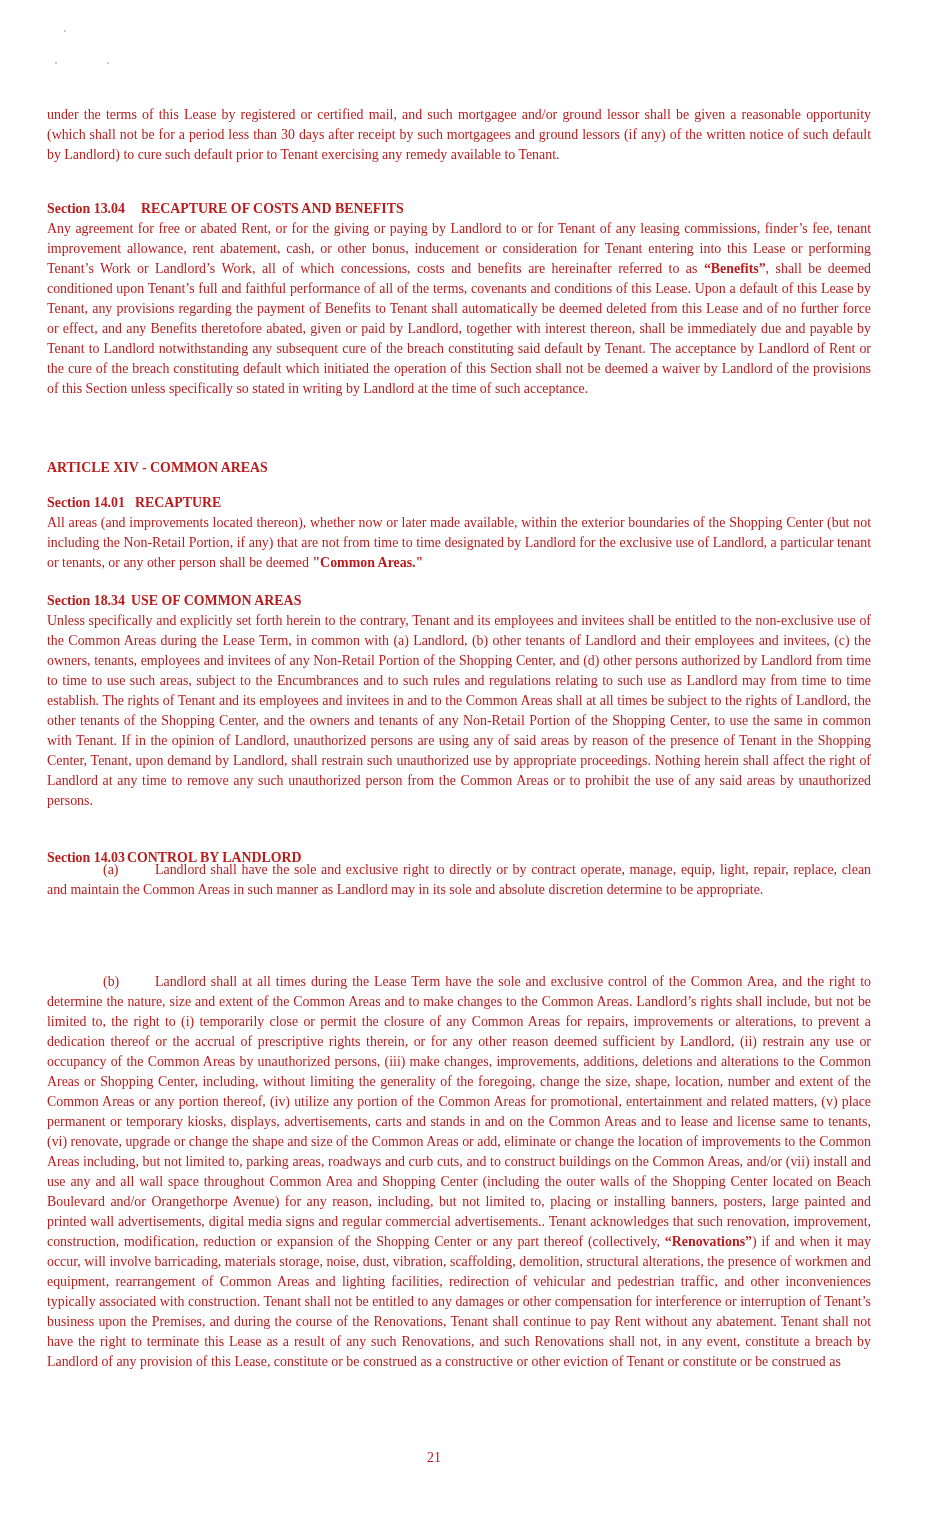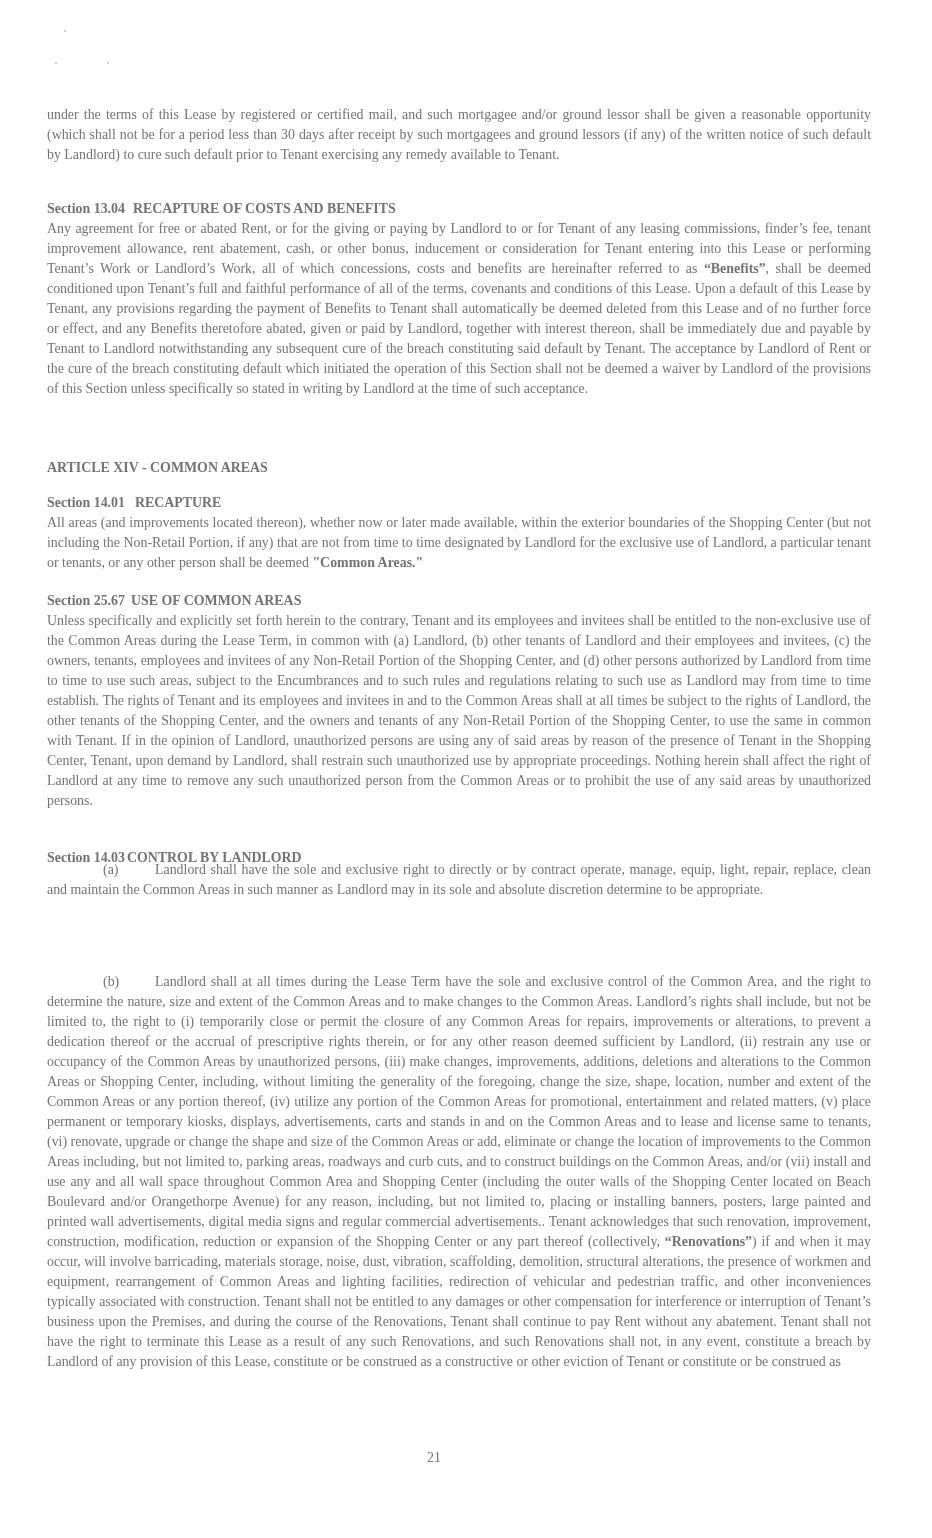--- a/index.html
+++ b/index.html
@@ -1,28 +1,28 @@
 <!DOCTYPE html>
 <html><head>
   <meta charset="utf-8">
   <style>
     html, body { margin: 0; padding: 0; background: #ffffff; }
     body { width: 932px; height: 1538px; position: relative; overflow: hidden; }
     .page {
       position: absolute; left: 0; top: 0; width: 932px; height: 1538px;
-      background: #ffffff; color: #737373;
+      background: #ffffff; color: #b91c1c;
       font-family: "Liberation Serif", serif;
       font-size: 13.9px;
       line-height: 20px;
     }
     .content { position: absolute; left: 47px; width: 824px; }
     p { margin: 0; text-align: justify; text-align-last: left; }
     .heading { font-weight: bold; margin: 0; line-height: 20px; }
     .heading .sec-num { display: inline-block; }
-    .heading .sec-title { padding-left: 8px; }
+    .heading .sec-title { padding-left: 16px; }
     .article { font-weight: bold; margin: 0; }
     b { font-weight: bold; }
     .indent { text-indent: 56px; }
     .label-tab { display: inline-block; width: 52px; text-indent: 0; }
     .page-number {
       position: absolute; left: 0; width: 868px; top: 1448px;
       text-align: center; font-size: 13.9px;
     }
     .speck { position: absolute; width: 2px; height: 2px; background: #bbb; border-radius: 1px; }
   </style>
@@ -52,21 +52,21 @@
 
   <div class="content" style="top:493px;">
     <div class="heading">
       <span class="sec-num">Section 14.01</span><span class="sec-title" style="padding-left:10px;">RECAPTURE</span>
     </div>
     <p><span>All areas (and improvements located thereon), whether now or later made available, within the exterior boundaries of the Shopping Center (but not including the Non-Retail Portion, if any) that are not from time to time designated by Landlord for the exclusive use of Landlord, a particular tenant or tenants, or any other person shall be deemed </span><b>"Common Areas."</b></p>
   </div>
 
   <div class="content" style="top:591px;">
     <div class="heading">
-      <span class="sec-num">Section 25.67</span><span class="sec-title" style="padding-left:6px;margin-top:6px;">USE OF COMMON AREAS</span>
+      <span class="sec-num">Section 18.34</span><span class="sec-title" style="padding-left:6px;margin-top:6px;">USE OF COMMON AREAS</span>
     </div>
     <p>Unless specifically and explicitly set forth herein to the contrary, Tenant and its employees and invitees shall be entitled to the non-exclusive use of the Common Areas during the Lease Term, in common with (a) Landlord, (b) other tenants of Landlord and their employees and invitees, (c) the owners, tenants, employees and invitees of any Non-Retail Portion of the Shopping Center, and (d) other persons authorized by Landlord from time to time to use such areas, subject to the Encumbrances and to such rules and regulations relating to such use as Landlord may from time to time establish.  The rights of Tenant and its employees and invitees in and to the Common Areas shall at all times be subject to the rights of Landlord, the other tenants of the Shopping Center, and the owners and tenants of any Non-Retail Portion of the Shopping Center, to use the same in common with Tenant.  If in the opinion of Landlord, unauthorized persons are using any of said areas by reason of the presence of Tenant in the Shopping Center, Tenant, upon demand by Landlord, shall restrain such unauthorized use by appropriate proceedings.  Nothing herein shall affect the right of Landlord at any time to remove any such unauthorized person from the Common Areas or to prohibit the use of any said areas by unauthorized persons.</p>
   </div>
 
   <div class="content" style="top:848px;">
     <div class="heading">
       <span class="sec-num">Section 14.03</span><span class="sec-title" style="padding-left:2px;text-align:right;">CONTROL BY LANDLORD</span>
     </div>
   </div>
 

